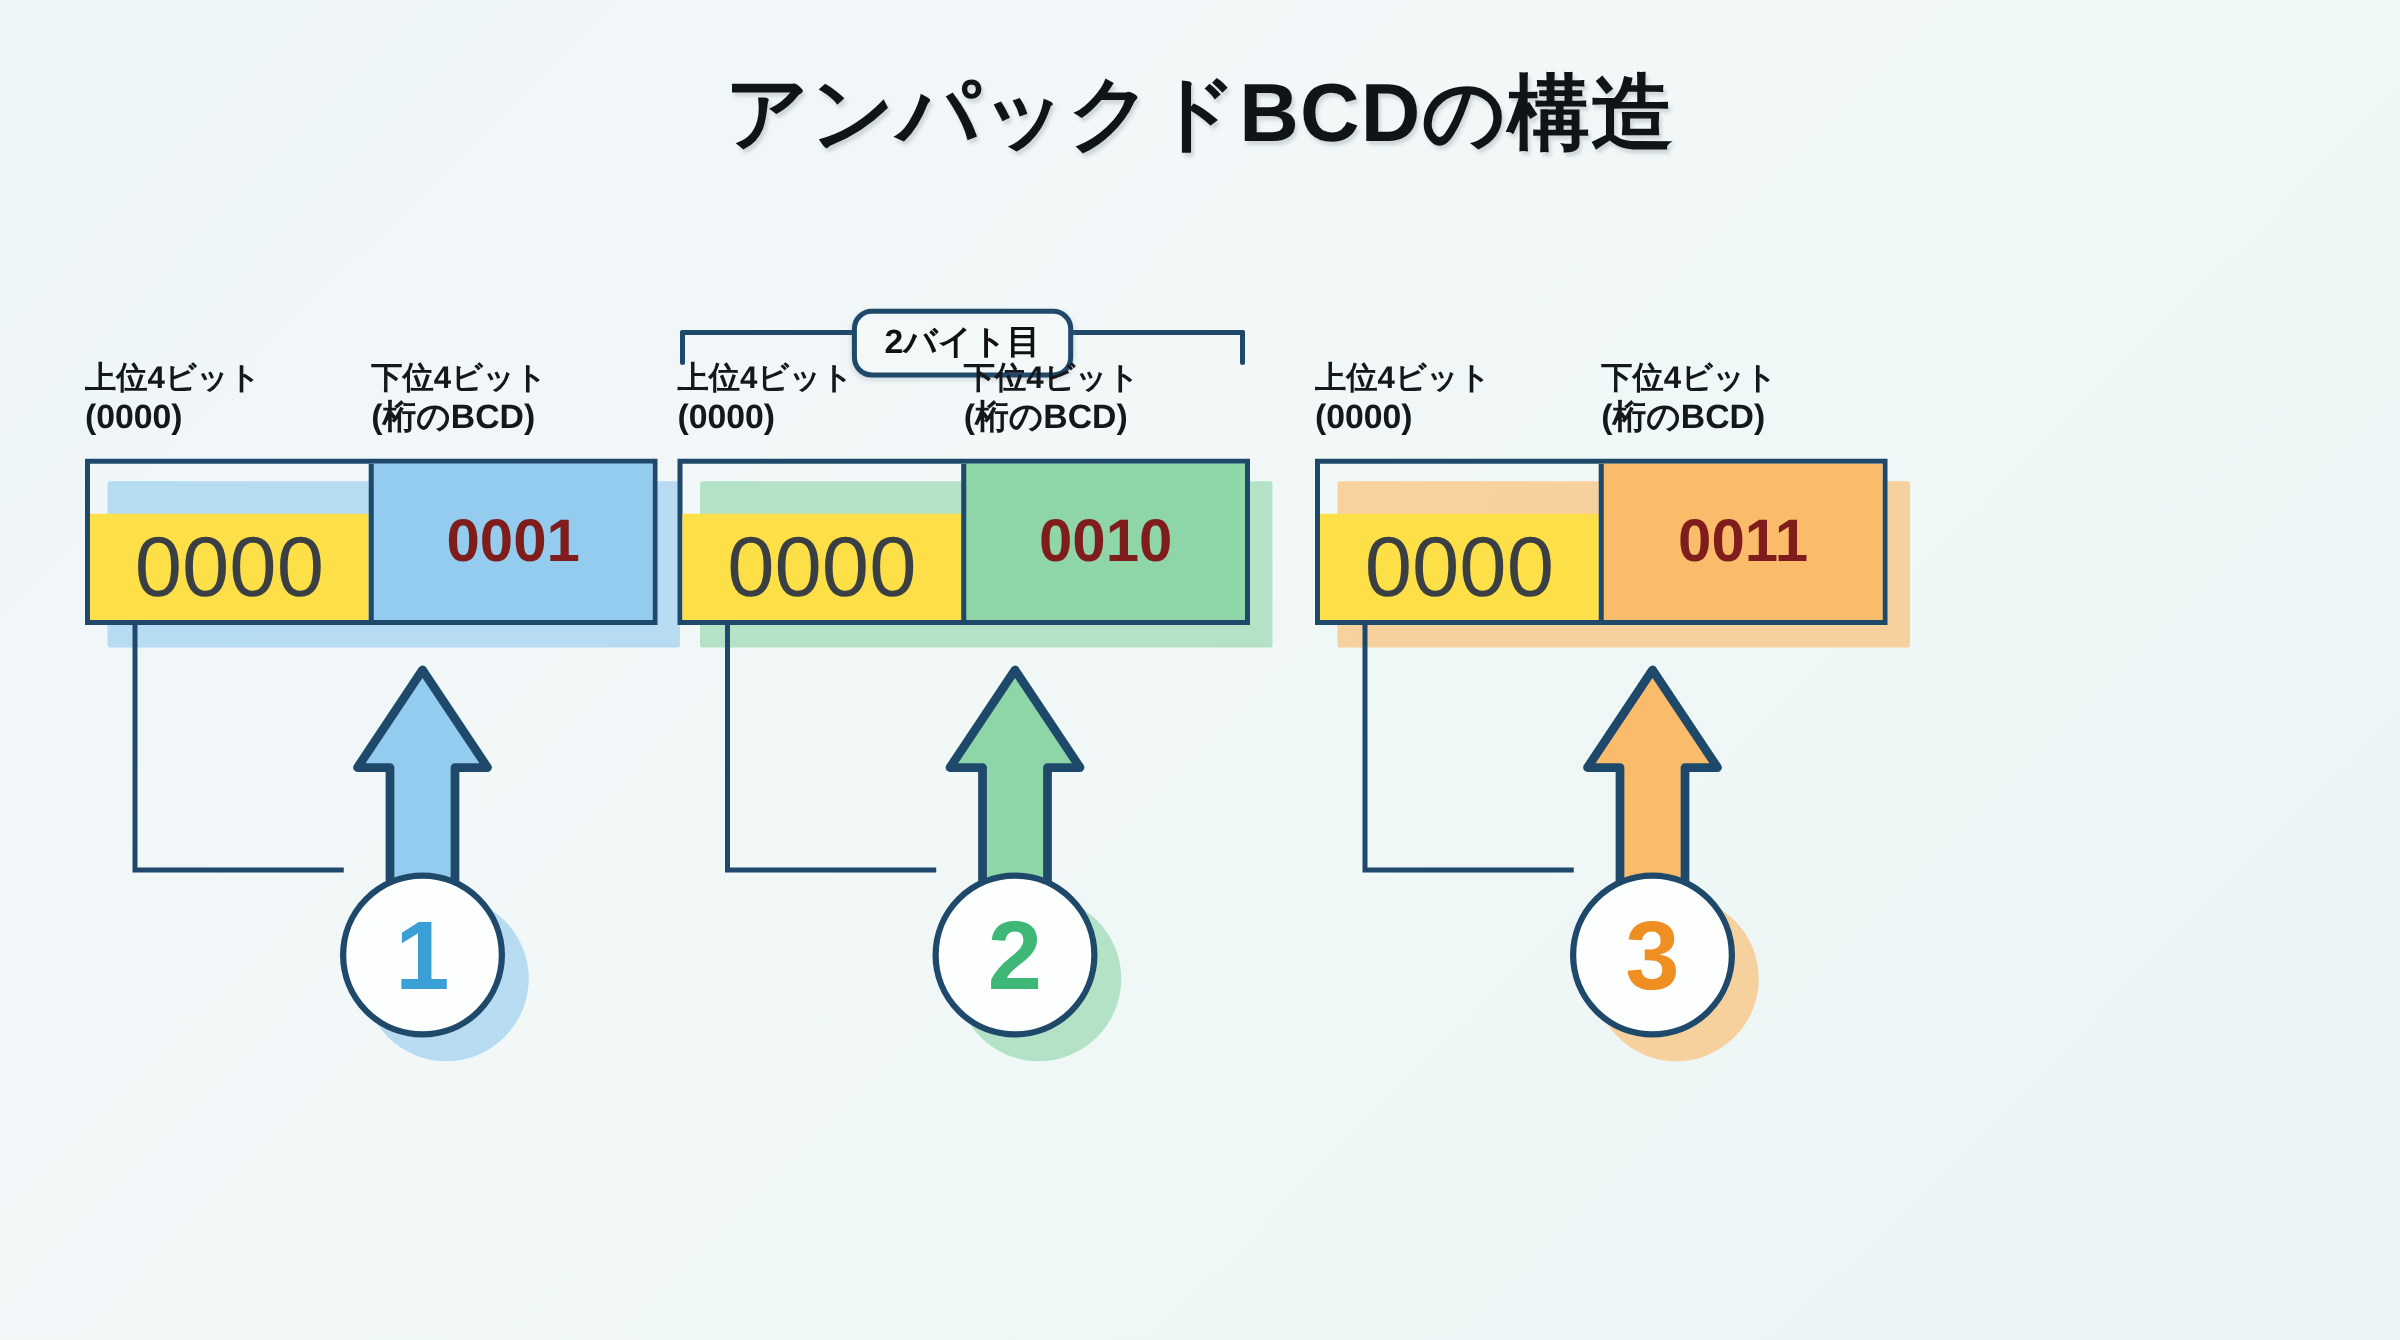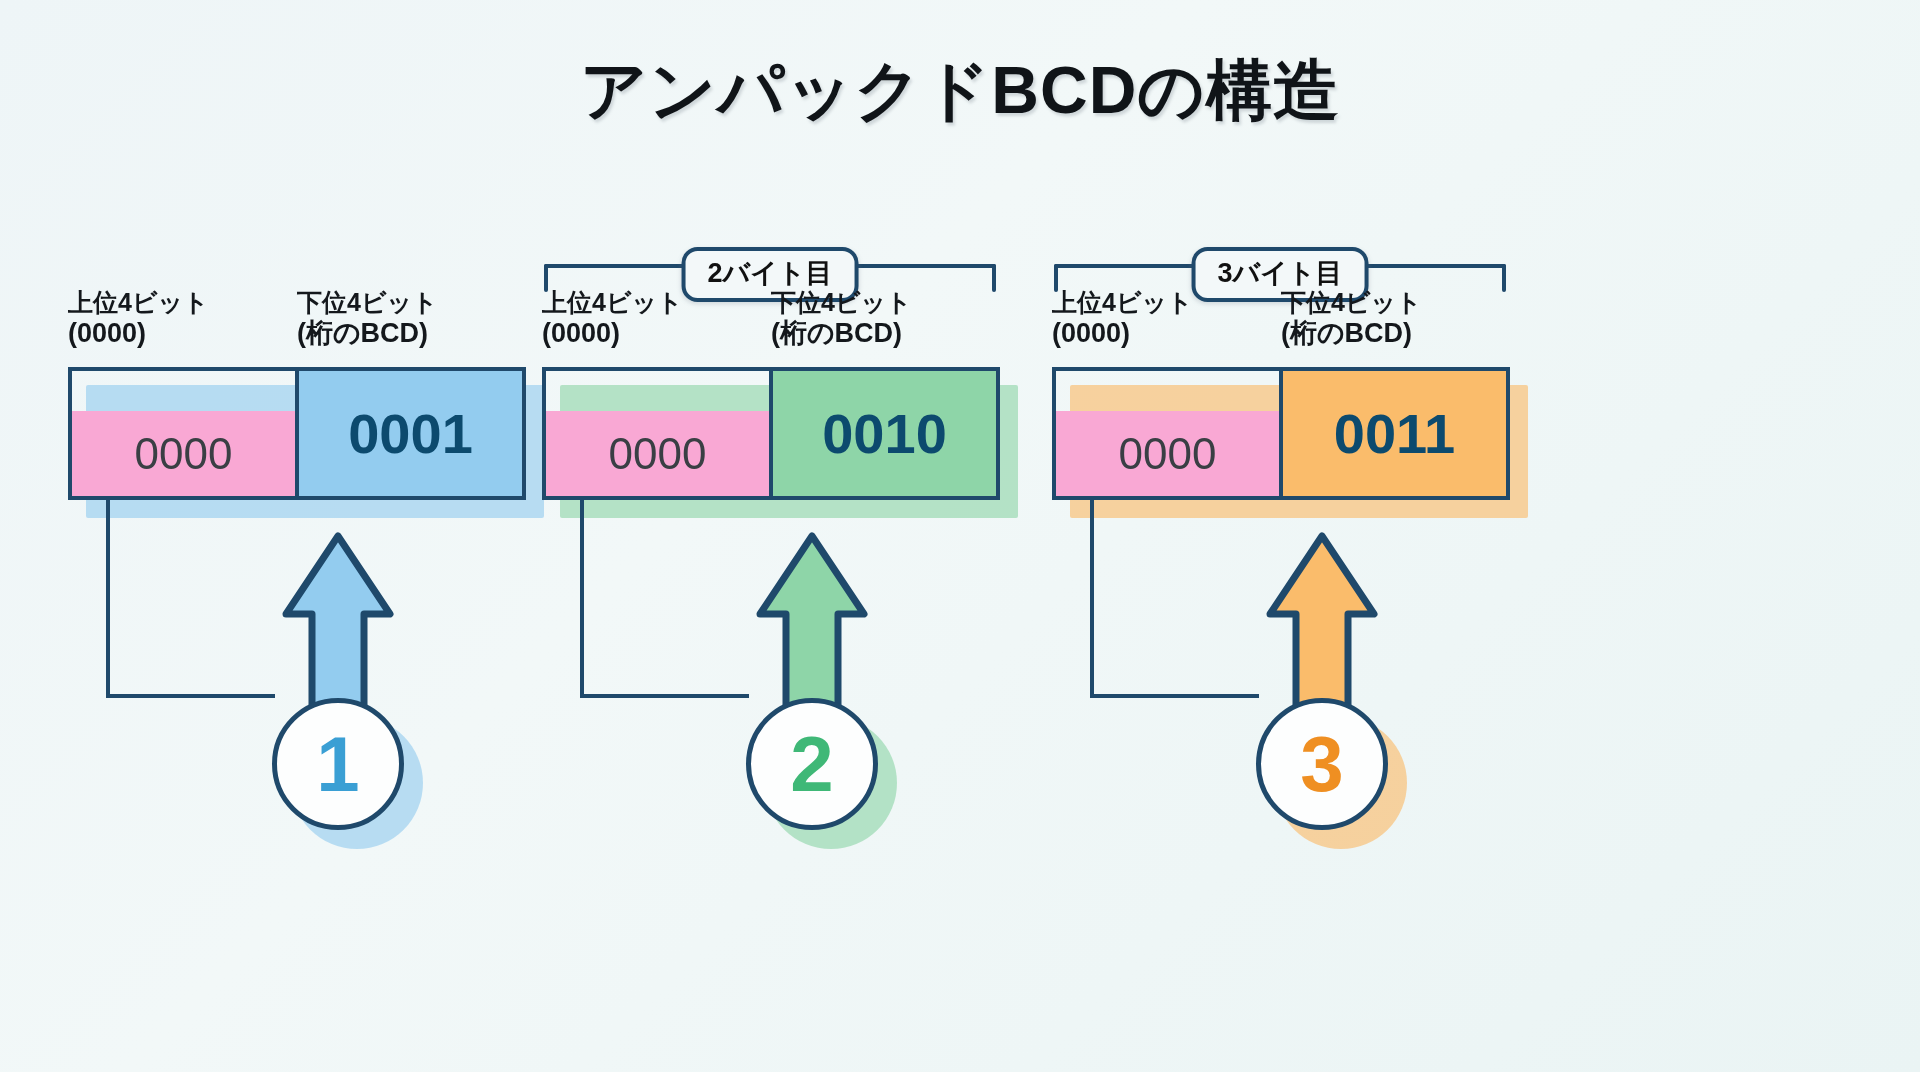--- a/index.html
+++ b/index.html
@@ -60,22 +60,22 @@
   }
   .bytebox::after{
     content:"";position:absolute;left:14px;top:14px;width:458px;height:133px;
     z-index:-1;border-radius:2px;
   }
   .g1 .bytebox::after{background:rgba(147,204,239,.62);}
   .g2 .bytebox::after{background:rgba(142,213,168,.62);}
   .g3 .bytebox::after{background:rgba(250,186,104,.62);}
 
   .half{flex:1;display:flex;align-items:center;justify-content:center;}
-  .half.hi{background:#f9a8d4;color:#3a3f44;font-size:44px;font-weight:500;margin-top:40px;}
-  .half.lo{color:#0c4a6e;font-size:56px;font-weight:bold;border-left:4px solid #1f496b;}
+  .half.hi{background:#fde047;color:#3a3f44;font-size:68px;font-weight:500;margin-top:40px;}
+  .half.lo{color:#7f1d1d;font-size:48px;font-weight:bold;border-left:4px solid #1f496b;}
   .g1 .half.lo{background:#93ccef;}
   .g2 .half.lo{background:#8ed5a8;}
   .g3 .half.lo{background:#fabc6b;}
 
   
   .connector{position:absolute;left:0;top:266px;width:470px;height:230px;}
 
   
   .arrow{position:absolute;left:218px;top:300px;width:120px;height:200px;}
 
@@ -165,27 +165,20 @@
     </svg>
 
     <svg class="arrow" viewBox="0 0 120 200">
       <path d="M60 6 L112 84 L86 84 L86 196 L34 196 L34 84 L8 84 Z" fill="#8ed5a8" stroke="#1f496b" stroke-width="7" stroke-linejoin="round"></path>
     </svg>
 
     <div class="circle">2</div>
   </div>
 
   <div class="group g3">
-    <div class="bracket">
-      <div class="hl"></div>
-      <div class="hr"></div>
-      <div class="vl"></div>
-      <div class="vr"></div>
-      <div class="pill">3バイト目</div>
-    </div>
 
     <div class="bitlabels">
       <div class="bitlabel">
         <div class="l1">上位4ビット</div>
         <div class="l2">(0000)</div>
       </div>
       <div class="bitlabel">
         <div class="l1">下位4ビット</div>
         <div class="l2">(桁のBCD)</div>
       </div>

